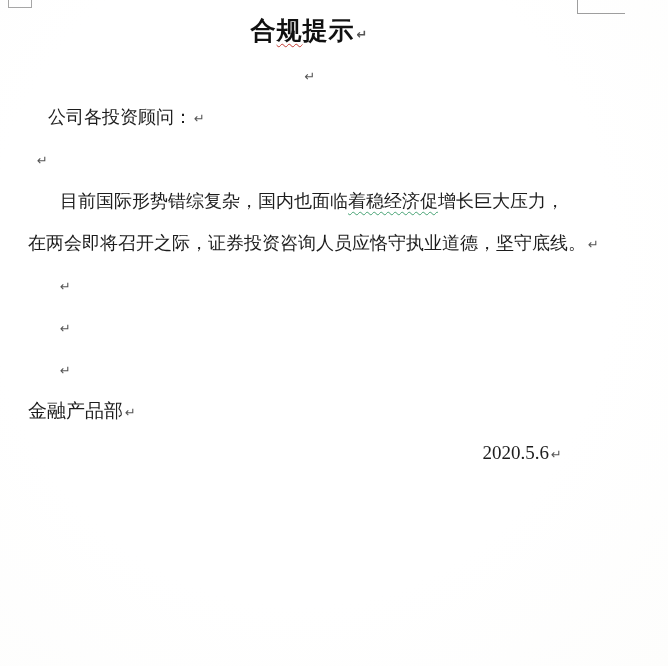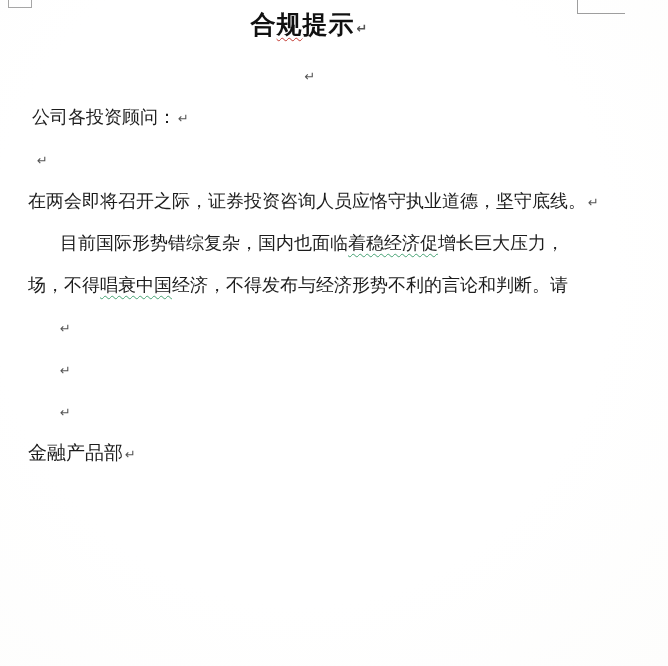--- a/index.html
+++ b/index.html
@@ -20,28 +20,28 @@
     position:absolute;left:8px;top:0;width:22px;height:7px;
     border:1px solid #a6a6a6;border-top:none;
   }
   .mark-tr-v{position:absolute;left:577px;top:0;width:1px;height:13px;background:#9e9e9e;}
   .mark-tr-h{position:absolute;left:577px;top:13px;width:48px;height:1px;background:#9e9e9e;}
 
   .textarea{
     position:absolute;left:28px;top:8px;width:562px;
   }
   .title-row{
-    height:46px;line-height:34px;text-align:center;
+    height:46px;line-height:46px;text-align:center;
     font-size:25px;font-weight:bold;letter-spacing:1px;color:#111;
   }
   .row{
     height:42px;line-height:42px;font-size:18px;white-space:nowrap;
   }
   .indent{padding-left:32px;}
-  .salutation{padding-left:4px;}
+  .salutation{padding-left:4px;margin-left:16px;}
   .center{text-align:center;}
   .right-sig{text-align:left;padding-right:8px;font-size:19px;}
   .right-date{text-align:right;padding-right:28px;font-size:19px;font-family:"Liberation Serif","DejaVu Serif",serif;}
   .pilcrow{
     font-family:"DejaVu Sans",sans-serif;
     font-size:13px;color:#555;vertical-align:baseline;
     padding-left:2px;letter-spacing:0;
   }
   .pilcrow-only-left{padding-left:7px;}
   .pilcrow-only-mid{padding-left:30px;}
@@ -80,45 +80,45 @@
     </div>
 
     <div class="row salutation">
       <span>公司各投资顾问：</span><span class="pilcrow">↵</span>
     </div>
 
     <div class="row pilcrow-only-left">
       <span class="pilcrow">↵</span>
     </div>
 
+    <div class="row indent">
+      <span>目前国际形势错综复杂，国内也面临</span><span class="wavy-green">着稳经济促</span><span>增长巨大压力，</span>
+    </div>
+
     <div class="row">
       <span>在两会即将召开之际，证券投资咨询人员应恪守执业道德，坚守底线。</span><span class="pilcrow">↵</span>
     </div>
 
-    <div class="row indent">
-      <span>目前国际形势错综复杂，国内也面临</span><span class="wavy-green">着稳经济促</span><span>增长巨大压力，</span>
-    </div>
 
-
-    <div class="row">
-      <span>场，不得</span><span class="wavy-green">唱衰中国</span><span>经济，不得发布与经济形势不利的言论和判断。请</span>
-    </div>
 
 
     <div class="row pilcrow-only-mid">
       <span class="pilcrow">↵</span>
     </div>
 
     <div class="row pilcrow-only-mid">
       <span class="pilcrow">↵</span>
     </div>
 
     <div class="row pilcrow-only-mid">
       <span class="pilcrow">↵</span>
     </div>
 
     <div class="row right-sig">
       <span>金融产品部</span><span class="pilcrow">↵</span>
     </div>
 
+    <div class="row right-date">
+      <span>2020.5.6</span><span class="pilcrow">↵</span>
+    </div>
 
   </div>
 </div>
 
 </body></html>

